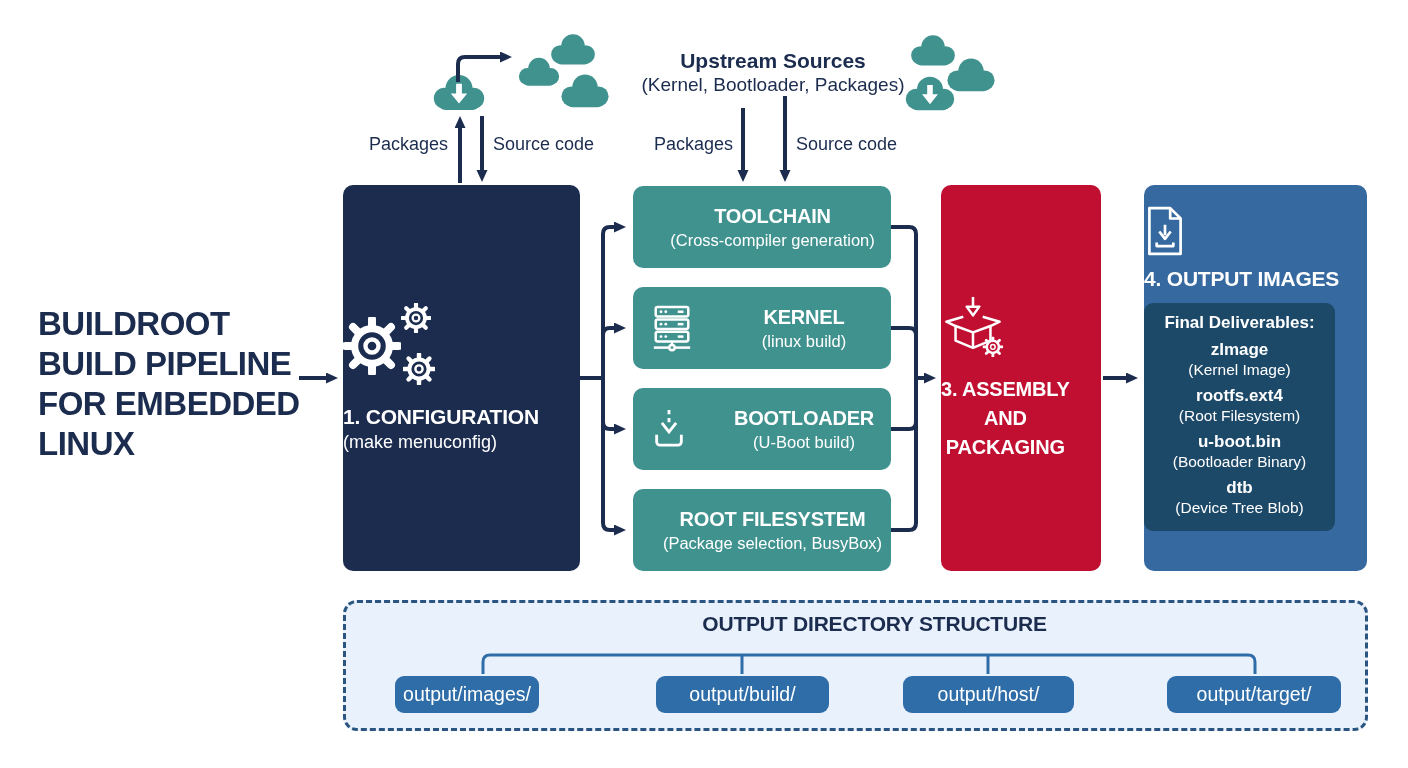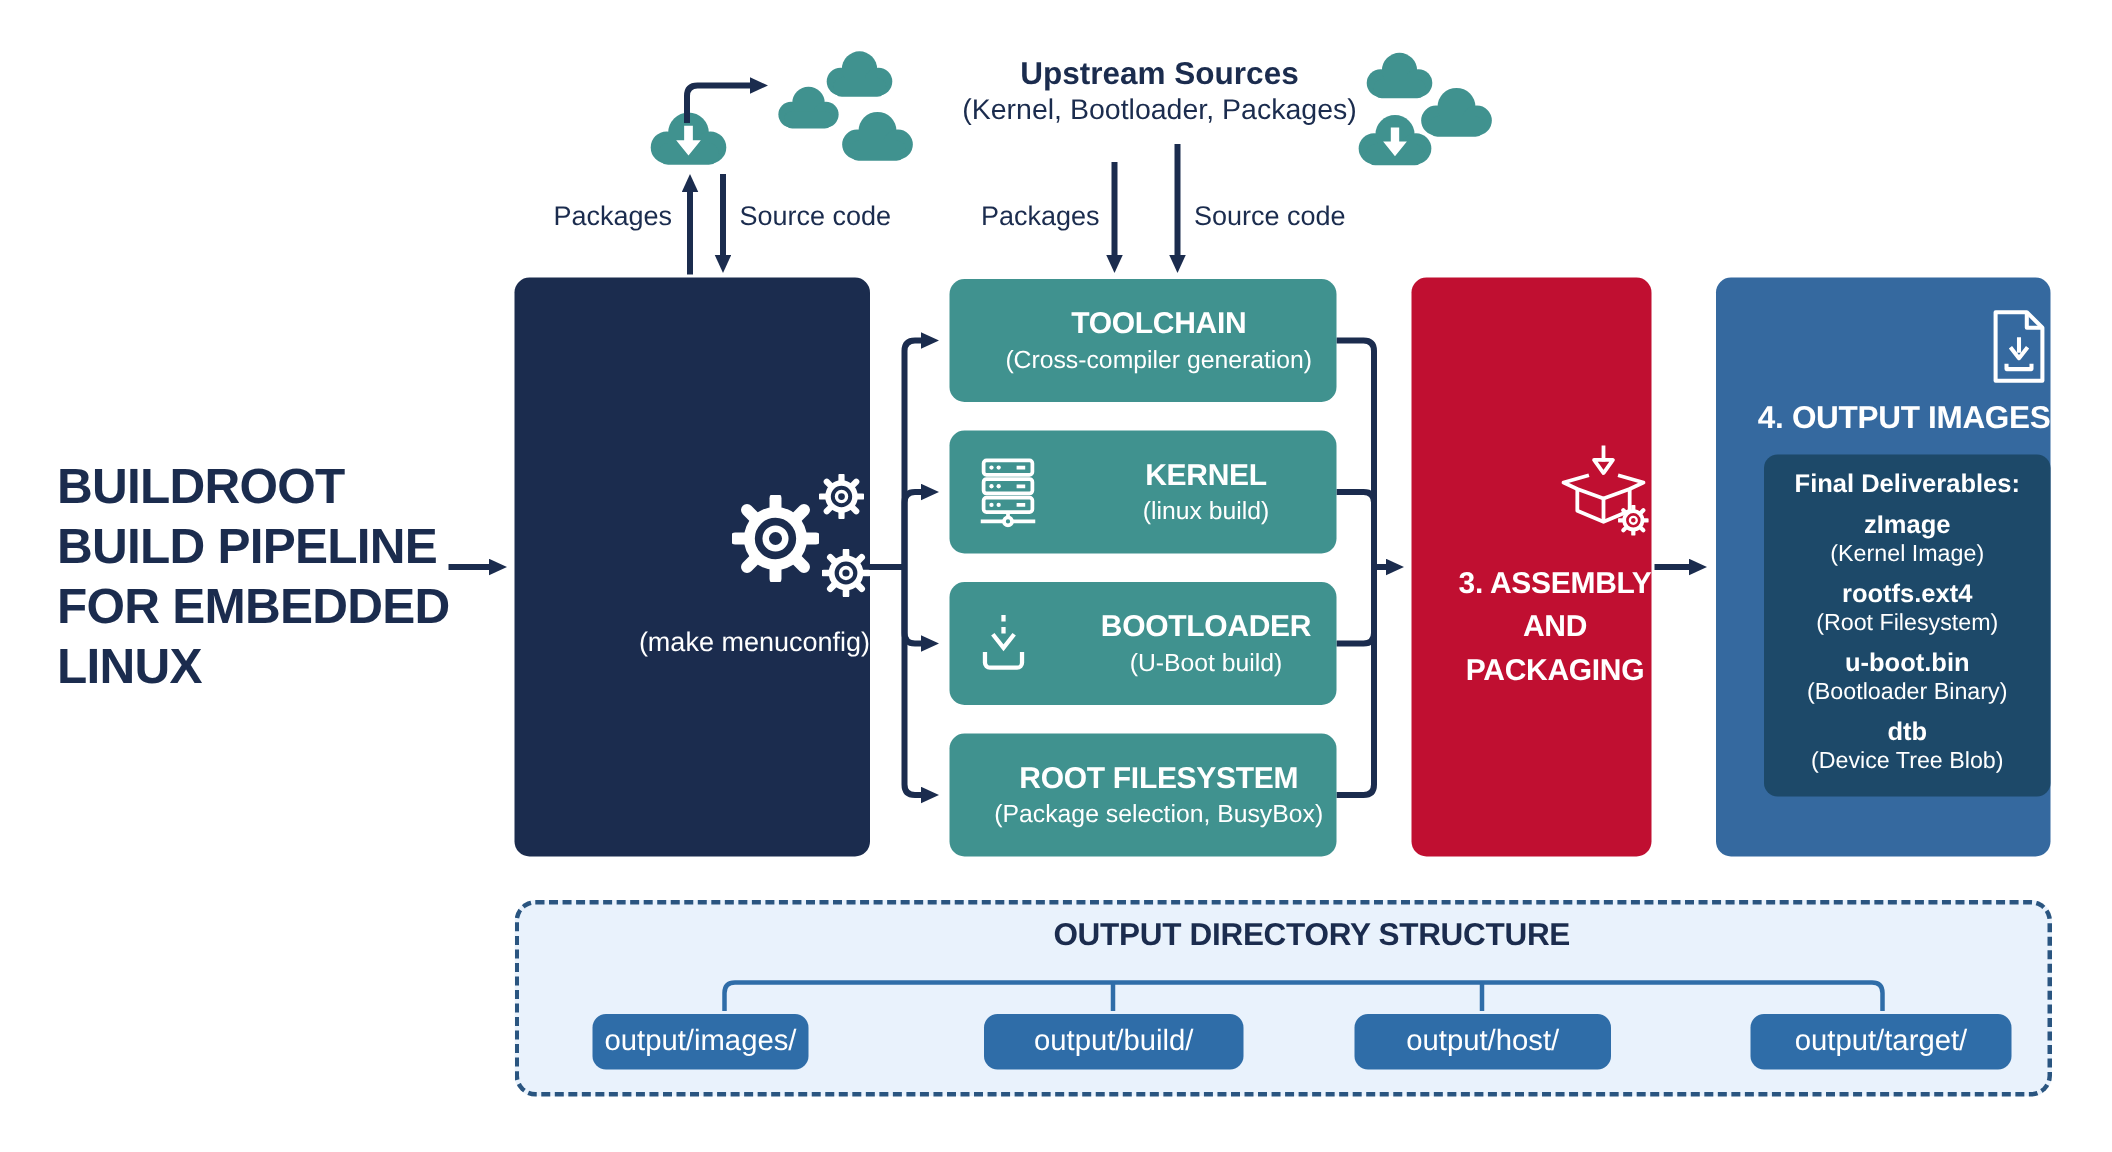--- a/index.html
+++ b/index.html
@@ -16,32 +16,32 @@
   
   .c-navy{stroke:#1b2c4e;stroke-width:4;fill:none;}
   .c-tree{stroke:#2f6da8;stroke-width:3;fill:none;}
 
   
   .main-title{left:38px;top:304px;width:270px;color:#1b2c4e;font-size:33px;font-weight:bold;line-height:40px;letter-spacing:-0.5px;}
   .main-title span{display:block;}
 
   
   .upstream{left:600px;top:38px;width:346px;text-align:center;color:#1b2c4e;}
-  .up-title{font-size:21px;font-weight:bold;line-height:24px;}
+  .up-title{font-size:21px;font-weight:bold;line-height:24px;margin-top:11px;}
   .up-sub{font-size:19px;line-height:23px;}
 
   
   .lbl{color:#1b2c4e;font-size:18px;line-height:20px;top:134px;white-space:nowrap;}
   #lbl-left-pkg{left:360px;width:88px;text-align:right;}
   #lbl-left-src{left:493px;}
   #lbl-mid-pkg{left:648px;width:85px;text-align:right;}
   #lbl-mid-src{left:796px;}
 
   
-  .box{border-radius:10px;color:#fff;display:flex;flex-direction:column;align-items:flex-end;justify-content:center;text-align:center;box-sizing:border-box;padding-left:12px;}
+  .box{border-radius:10px;color:#fff;display:flex;flex-direction:column;align-items:flex-start;justify-content:center;text-align:center;box-sizing:border-box;}
   .config{left:343px;top:185px;width:237px;height:386px;background:#1b2c4e;}
   .gears{width:92px;height:86px;margin-bottom:14px;color:#fff;}
   .box-title{font-size:21px;font-weight:bold;letter-spacing:-0.2px;line-height:27px;}
   .box-sub{font-size:18px;line-height:24px;}
 
   .step{position:absolute;left:633px;width:258px;height:82px;background:#40928f;border-radius:10px;color:#fff;display:flex;align-items:center;justify-content:center;z-index:3;box-sizing:border-box;}
   .step-text{width:100%;text-align:center;padding-left:21px;}
   .step.has-icon .step-text{padding-left:40px;margin-left:44px;}
   .step-title{font-size:20px;font-weight:bold;letter-spacing:-0.2px;line-height:25px;}
   .step-sub{font-size:16.5px;line-height:22px;}
@@ -237,20 +237,21 @@
   <div class="lbl" id="lbl-left-src">Source code</div>
   <div class="lbl" id="lbl-mid-pkg">Packages</div>
   <div class="lbl" id="lbl-mid-src">Source code</div>
 
   <div class="box config">
     <svg class="gears" viewBox="0 0 92 86">
       <use href="#ic-gear" xlink:href="#ic-gear" x="0" y="14" width="58" height="58"></use>
       <use href="#ic-gear" xlink:href="#ic-gear" x="58" y="0" width="30" height="30"></use>
       <use href="#ic-gear" xlink:href="#ic-gear" x="60" y="50" width="32" height="32"></use>
     </svg>
+    <div class="box-title">1. CONFIGURATION</div>
     <div class="box-sub">(make menuconfig)</div>
   </div>
 
   <div class="step" style="top:186px">
     <div class="step-text">
       <div class="step-title">TOOLCHAIN</div>
       <div class="step-sub">(Cross-compiler generation)</div>
     </div>
   </div>
   <div class="step has-icon" style="top:287px">

